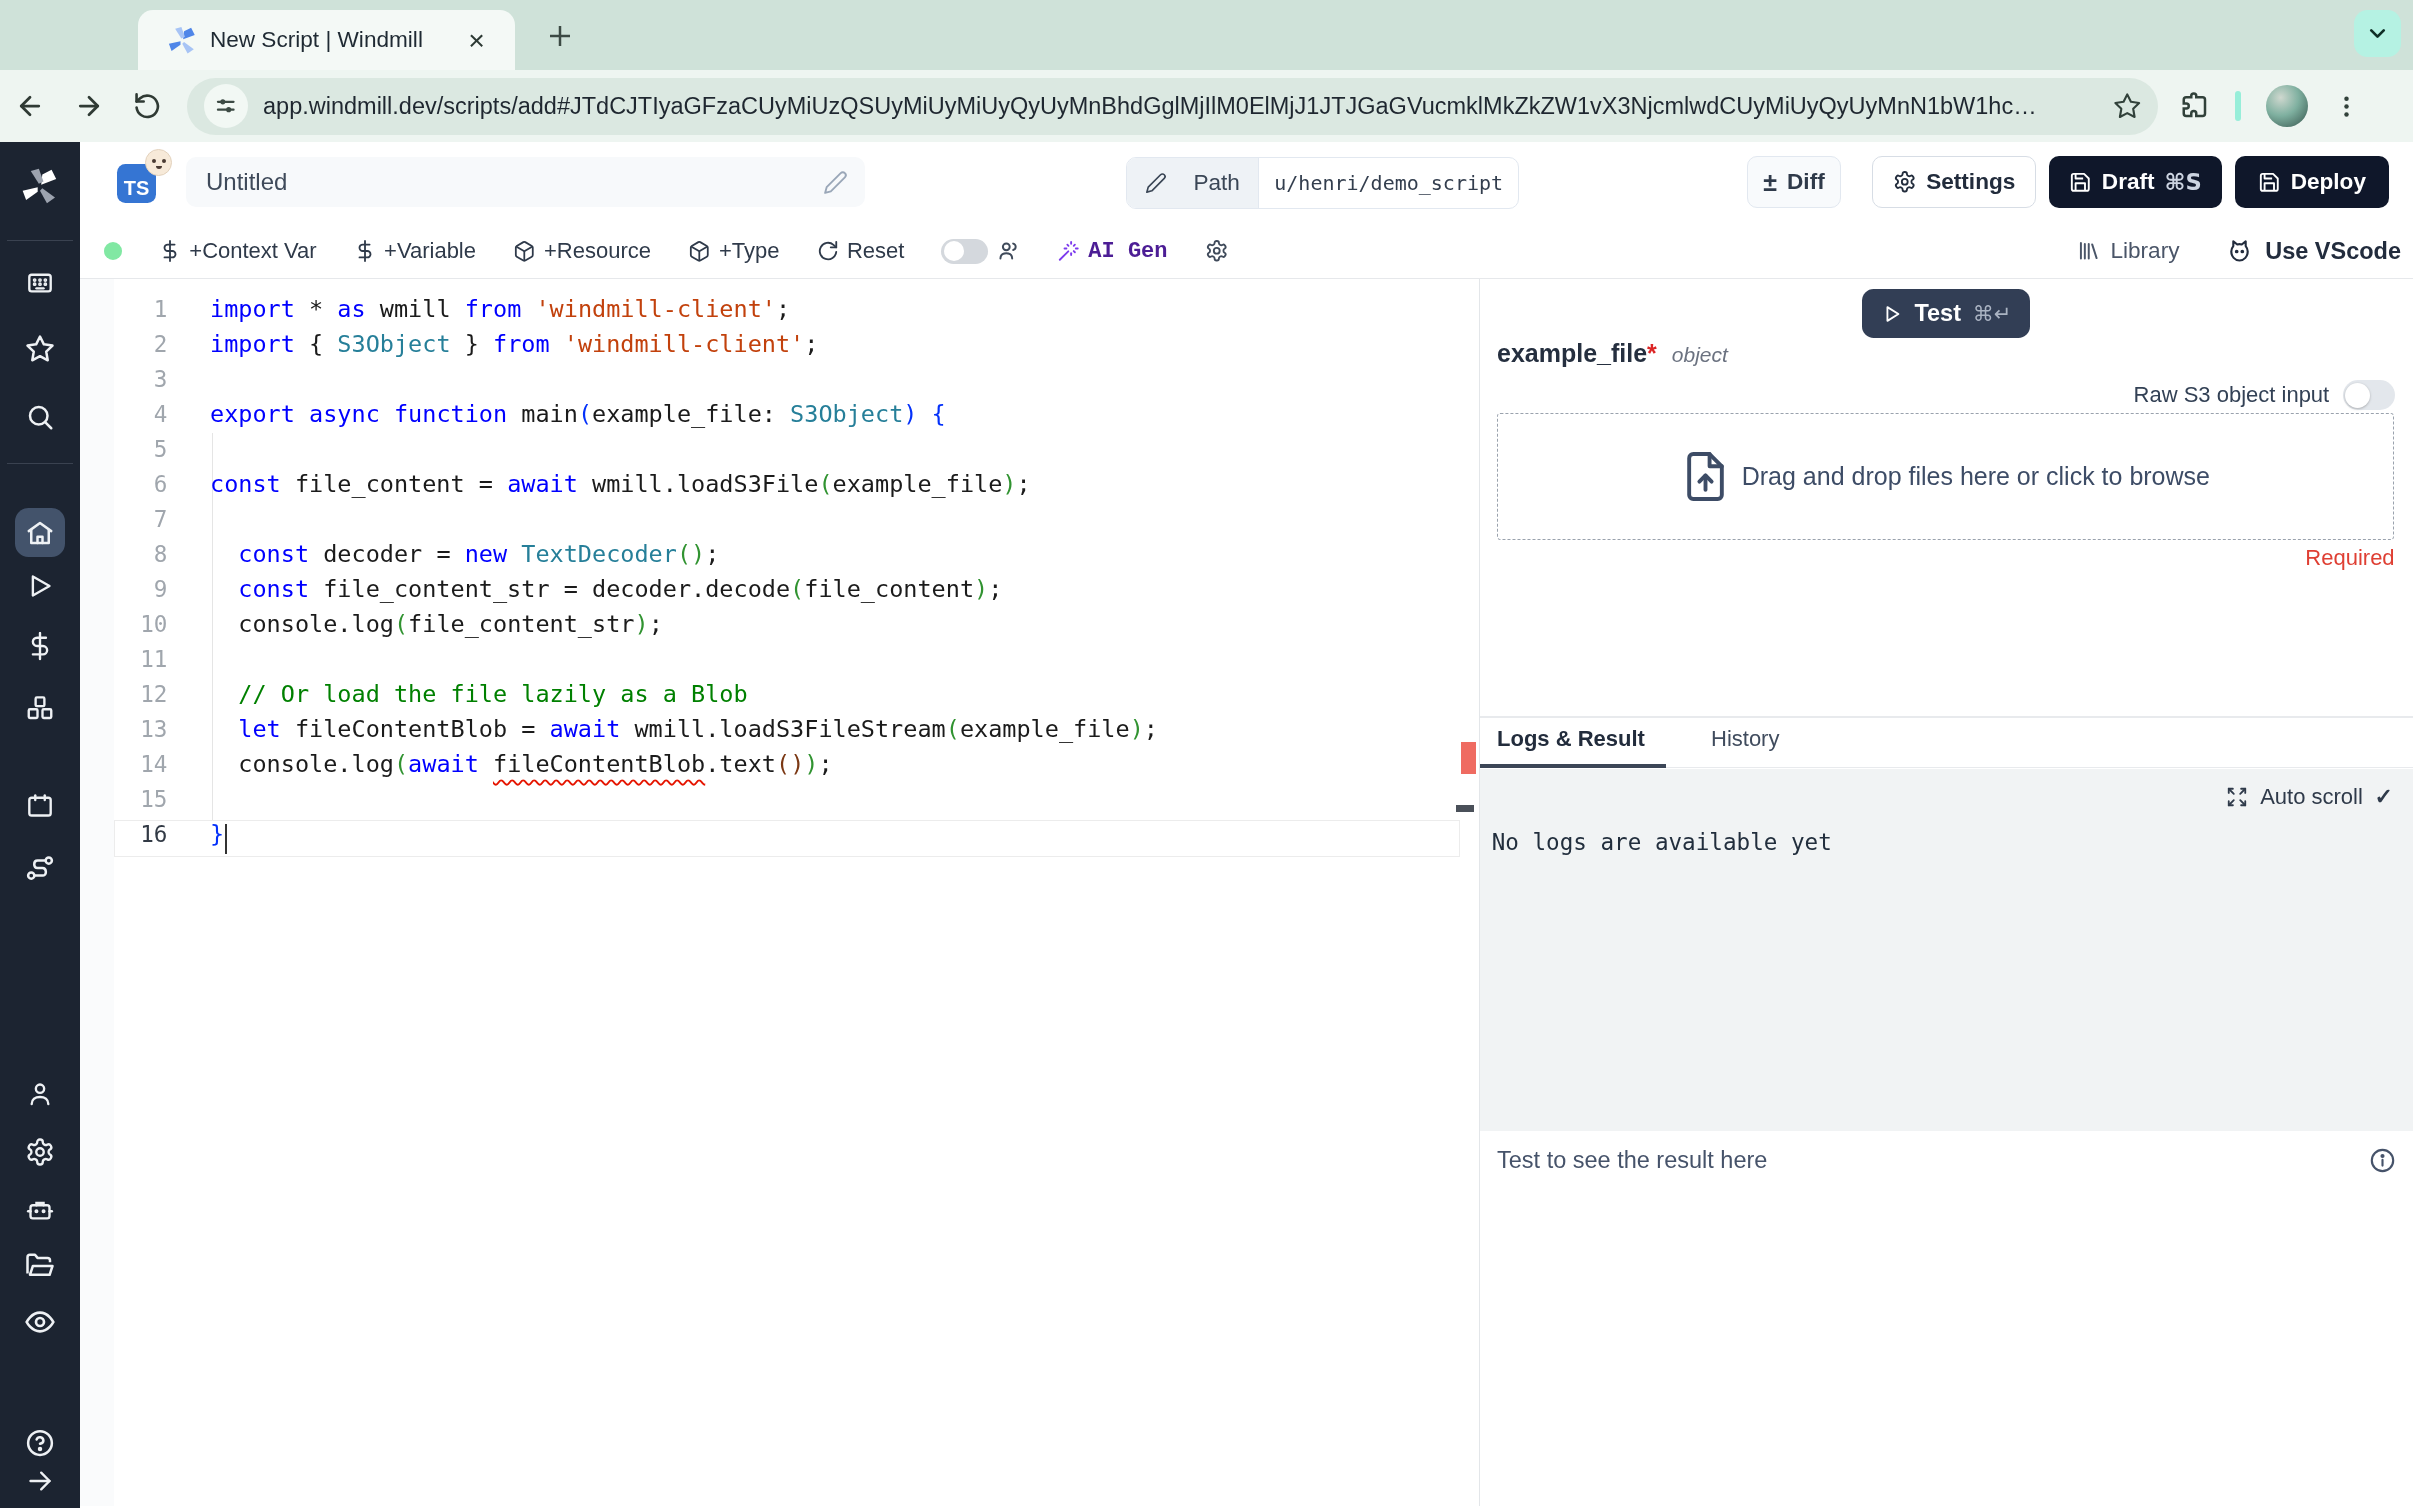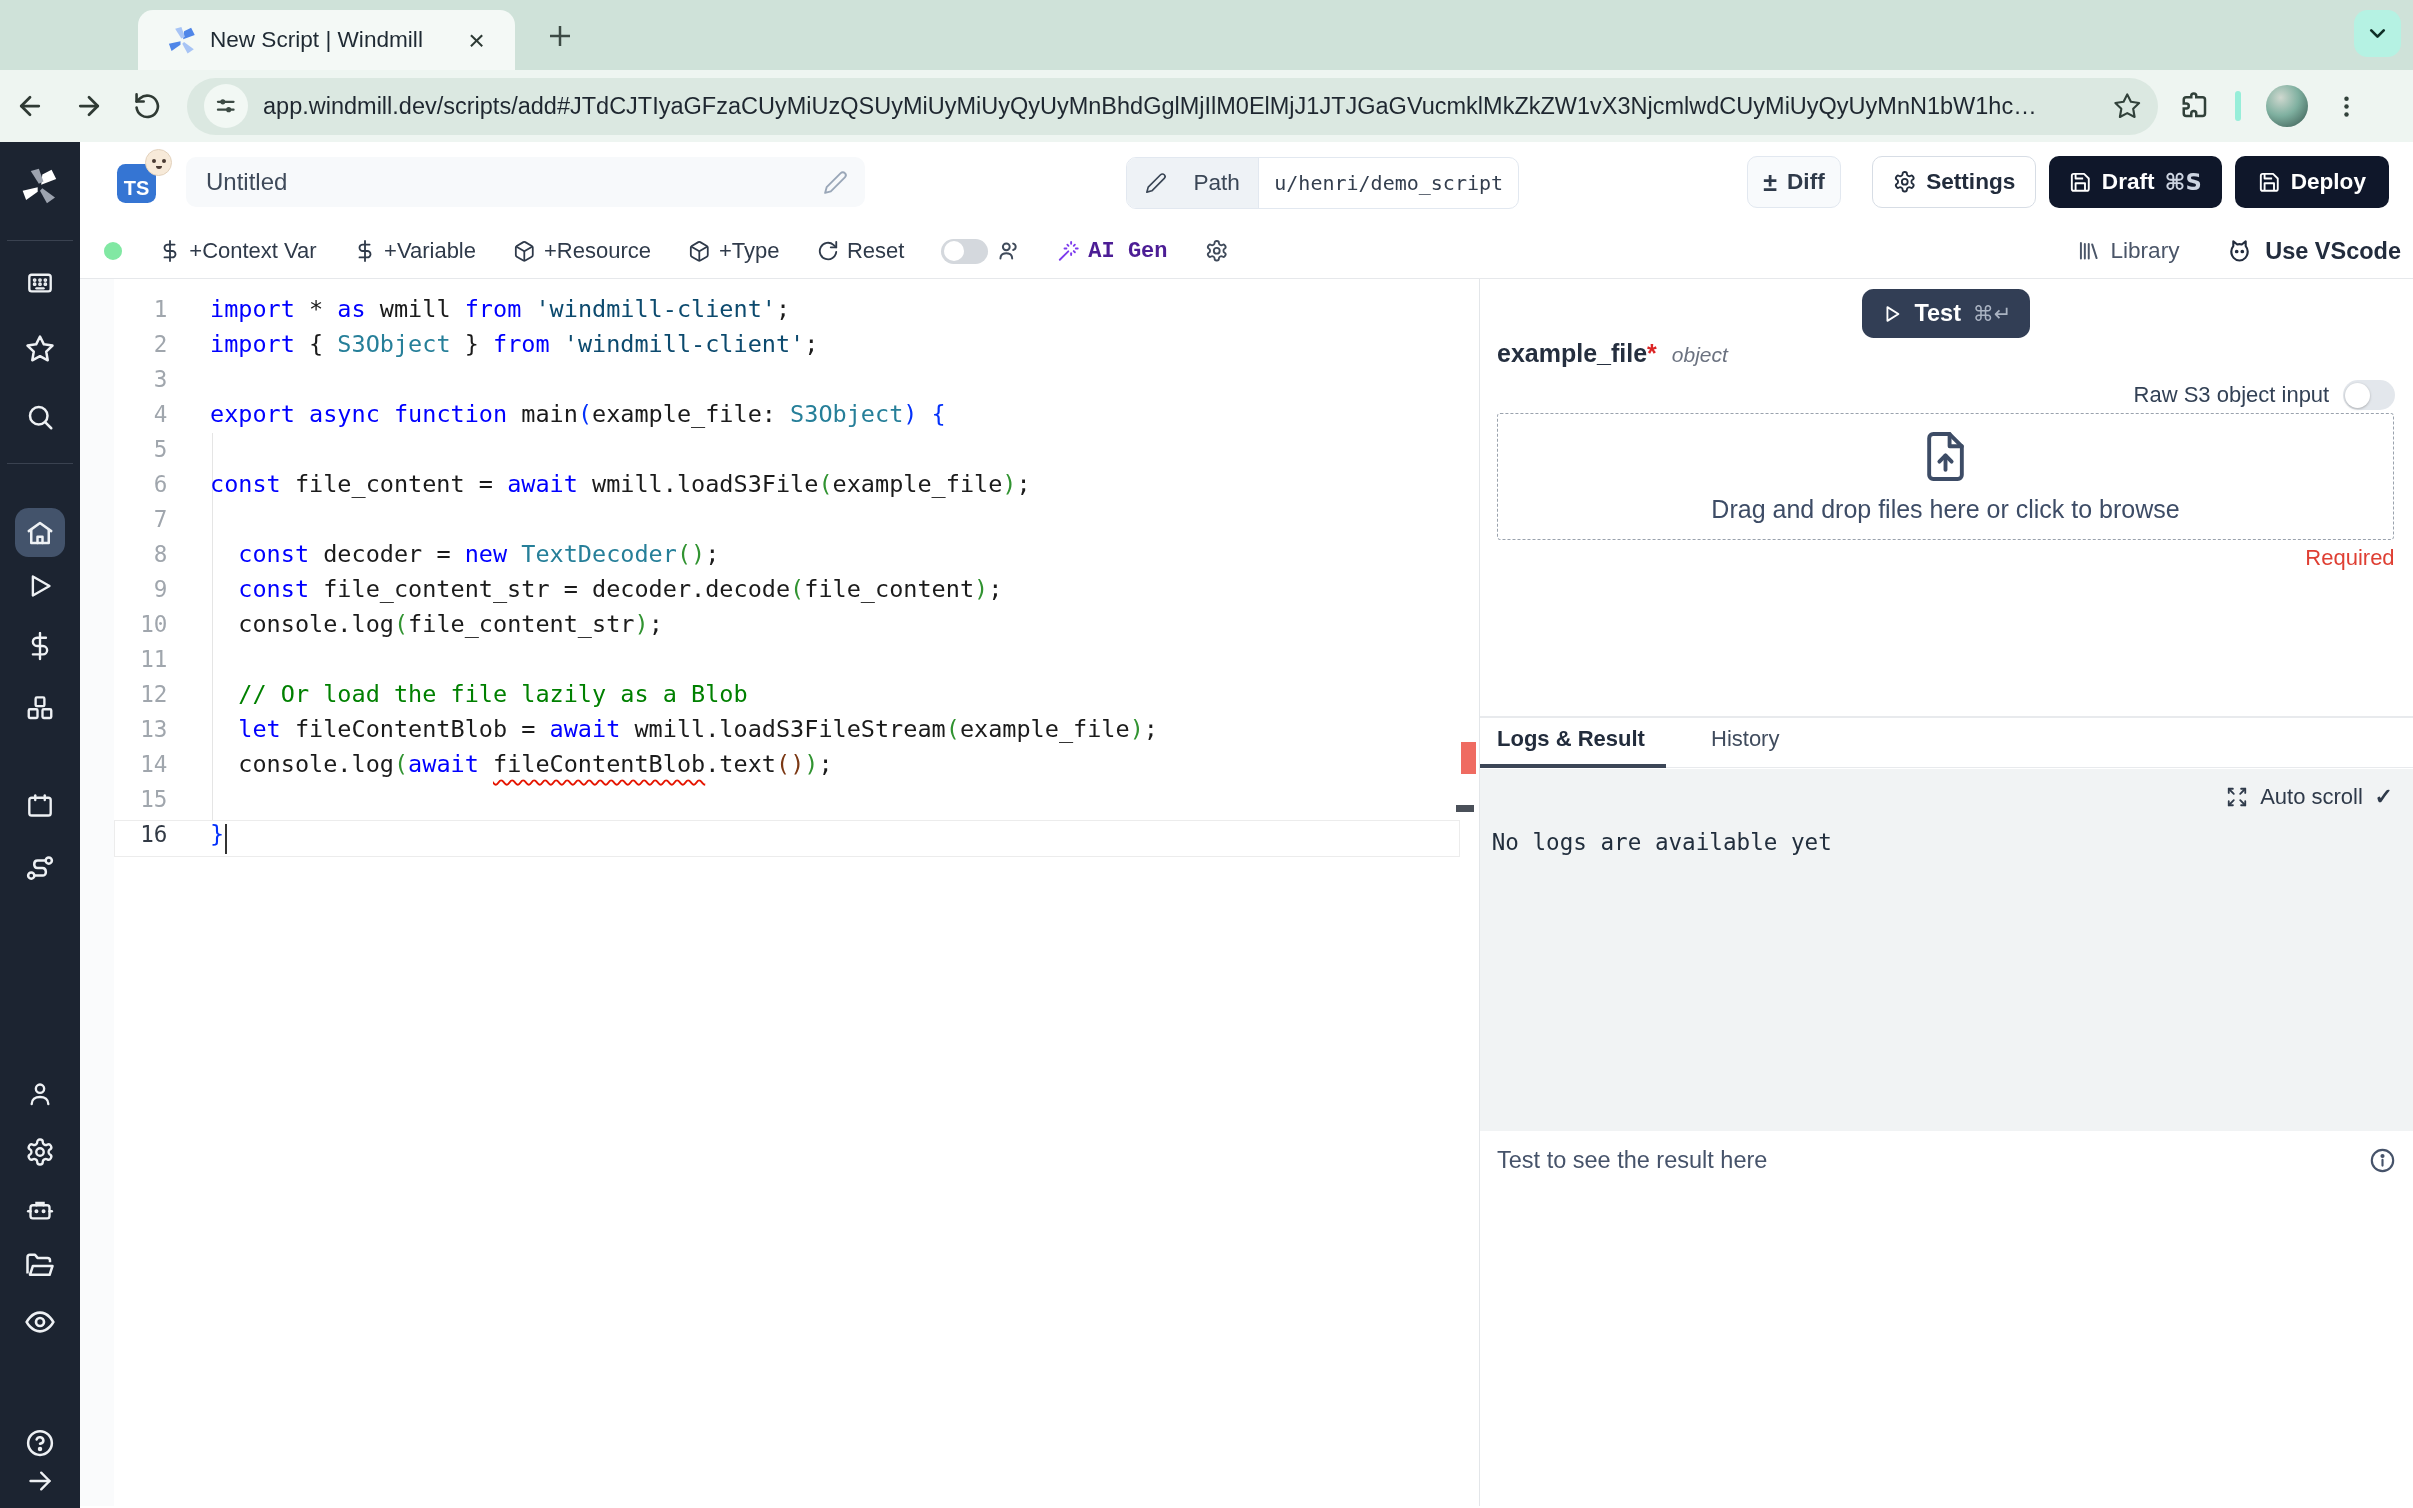--- a/index.html
+++ b/index.html
@@ -71,21 +71,21 @@
 
   
   .main { position:relative; height:1227px; }
   .gutter-strip { position:absolute; left:0; top:0; bottom:0; width:34px; background:#fafbfc; }
   .editor { position:absolute; left:34px; top:0; bottom:0; width:1346px; background:#fff; }
   .lnums { position:absolute; left:3.4px; top:13.4px; width:50px; font-family:"DejaVu Sans Mono", monospace; font-size:22.6px; color:#a0a6ad; text-align:right; }
   .lnums div { height:35px; line-height:35px; }
   .lnums div.active { color:#323a45; }
   .code { position:absolute; left:96px; top:13.4px; font-family:"DejaVu Sans Mono", monospace; font-size:23.5px; }
   .code .cl { height:35px; line-height:35px; white-space:pre; }
-  .tok-k { color:#0000ff; } .tok-t { color:#267f99; } .tok-s { color:#0c4a6e; }
+  .tok-k { color:#0000ff; } .tok-t { color:#267f99; } .tok-s { color:#c2410c; }
   .tok-c { color:#008000; } .tok-p1 { color:#0431fa; } .tok-p2 { color:#319331; }
   .tok-p3 { color:#7b3814; } .tok-d { color:#1b1b1b; }
   .tok-e { color:#1b1b1b; text-decoration:underline wavy #e51400 1.7px; text-underline-offset:6.7px; }
   .indent-guide { position:absolute; left:98px; top:154px; width:0.8px; height:387px; background:#e5e5e5; }
   .cur-line { position:absolute; left:0; top:541px; width:1346px; height:37px; border:1.7px solid #ececec; }
   .cursor { position:absolute; left:111px; top:545px; width:1.7px; height:30px; background:#333; }
   .ruler-err { position:absolute; left:1381px; top:463px; width:15px; height:32px; background:#ef6b61; }
   .ruler-cur { position:absolute; left:1376px; top:526px; width:18.4px; height:6.7px; background:#4a5059; }
   .splitter { position:absolute; left:1399px; top:0; bottom:0; width:0.8px; background:#e3e6e9; }
 
@@ -96,21 +96,21 @@
   .test-short { font-size:21px; font-weight:normal; color:#aab3c2; font-family:"DejaVu Sans", sans-serif; }
   .arg-row { position:absolute; left:17px; top:60px; display:flex; align-items:baseline; gap:15px; }
   .arg-name { font-size:25px; font-weight:bold; color:#252f3f; }
   .arg-star { color:#dc2626; }
   .arg-type { font-size:21px; font-style:italic; color:#6b7280; }
   .raw-row { position:absolute; right:18.4px; top:101px; display:flex; align-items:center; gap:13.4px; }
   .raw-label { font-size:22px; color:#334155; }
   .toggle-md { width:52px; height:30px; border-radius:15px; background:#e3e7ec; position:relative; }
   .toggle-md:before { content:""; position:absolute; left:2.5px; top:2.5px; width:25px; height:25px; border-radius:50%; background:#fff; box-shadow:0 0.8px 2.5px rgba(0,0,0,.25); }
   .dropzone { position:absolute; left:17px; top:134px; width:897px; height:127px; border:1.7px dashed #9aa2ad; border-radius:3.4px;
-    display:flex; flex-direction:column; align-items:center; justify-content:center; gap:11.7px; color:#3d4c66; }
+    display:flex; align-items:center; justify-content:center; gap:11.7px; color:#3d4c66; }
   .dz-text { font-size:25px; }
   .required { position:absolute; right:18.4px; top:266px; font-size:22px; color:#df3f33; }
   .logs-topline { position:absolute; left:0; right:0; top:437px; height:1.7px; background:#e8eaed; }
   .tabbar { position:absolute; left:0; right:0; top:439px; height:50px; background:#fff; border-bottom:0.8px solid #e8eaed; }
   .tab-logs { position:absolute; left:17px; top:8.4px; font-size:22px; font-weight:600; color:#222c3c; }
   .tab-underline { position:absolute; left:0; top:46px; width:186px; height:4.2px; background:#3c4657; }
   .tab-history { position:absolute; left:231px; top:8.4px; font-size:22px; color:#404c5e; }
   .logs-area { position:absolute; left:0; right:0; top:490px; height:362px; background:#f1f3f4; }
   .autoscroll { position:absolute; right:20px; top:15px; display:flex; align-items:center; gap:11.7px; font-size:22px; color:#2f3a4a; }
   .no-logs { position:absolute; left:11.7px; top:60px; font-family:"DejaVu Sans Mono", monospace; font-size:22.6px; color:#222e3d; }

